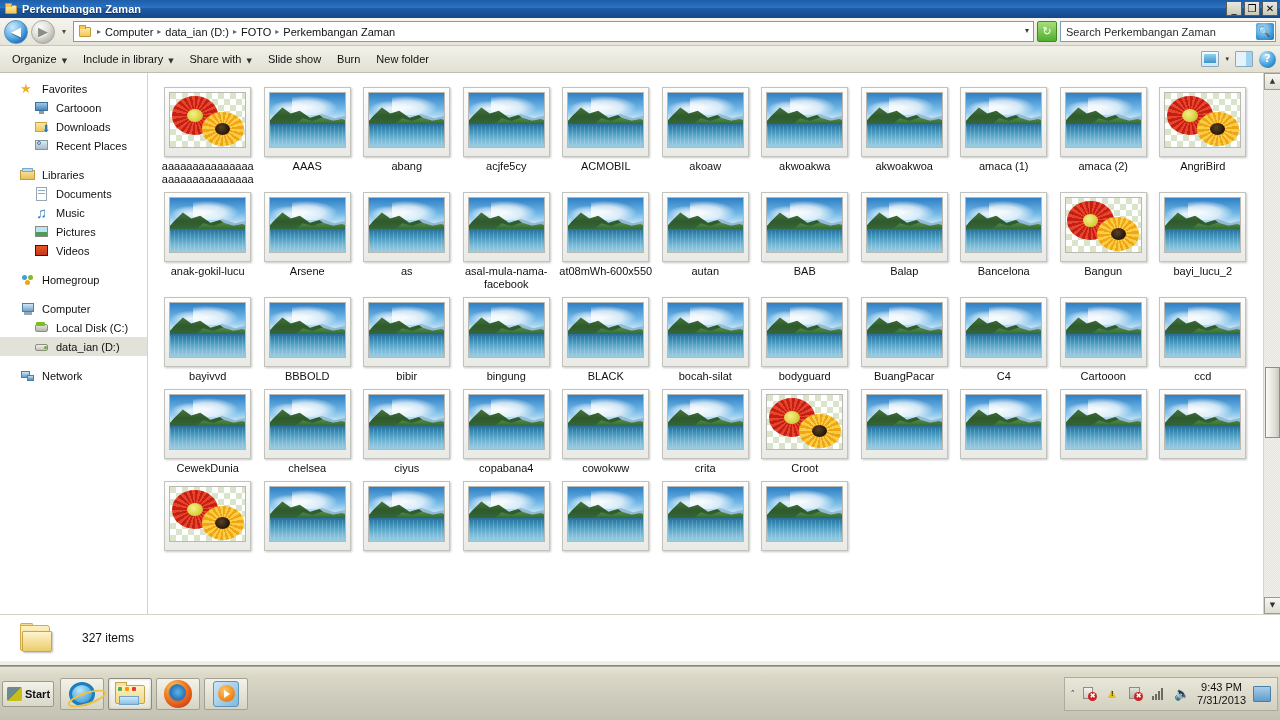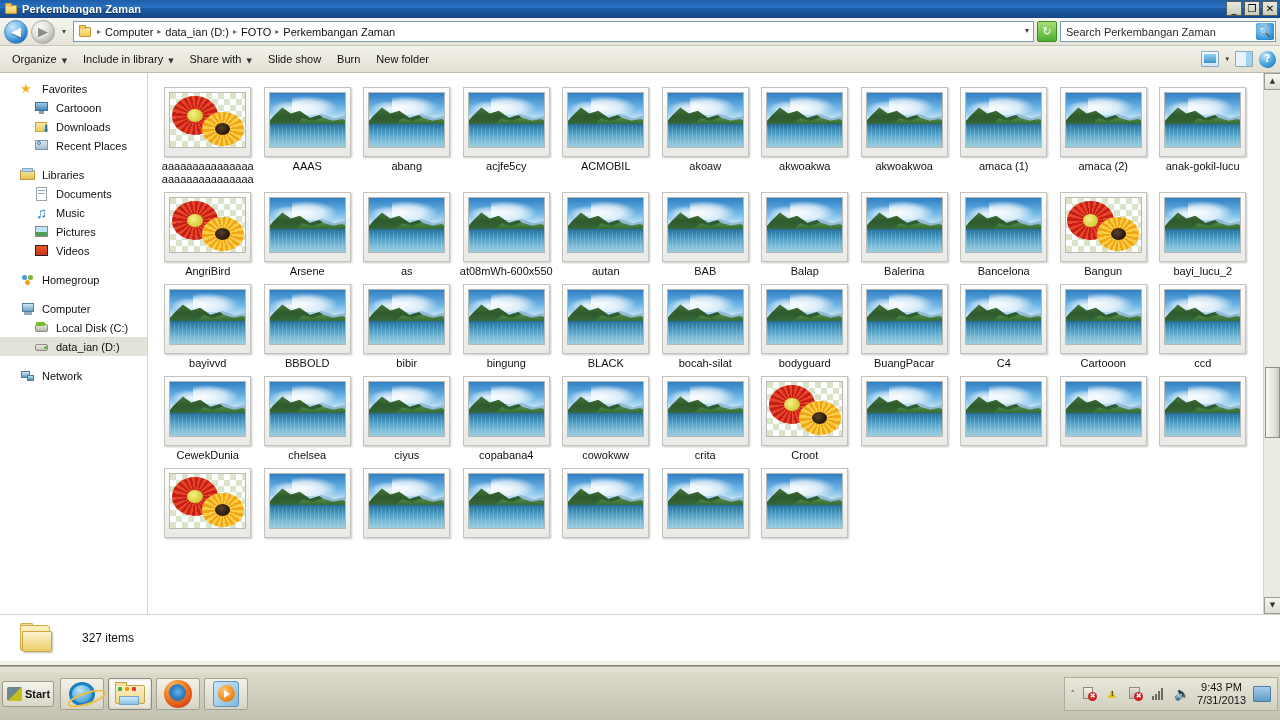--- a/index.html
+++ b/index.html
@@ -788,36 +788,20 @@
                   <div class="hillnear"></div>
                   <div class="sparkle"></div>
                 </div>
               </div>
             </div>
             <div class="tilelabel">amaca (2)</div>
           </div>
           <div class="tile">
             <div class="thumbframe">
               <div class="thumbimg">
-                <div class="photo-landscape">
-                  <div class="cloud1"></div>
-                  <div class="cloud2"></div>
-                  <div class="hillfar"></div>
-                  <div class="water"></div>
-                  <div class="hillmain"></div>
-                  <div class="hillnear"></div>
-                  <div class="sparkle"></div>
-                </div>
-              </div>
-            </div>
-            <div class="tilelabel">anak-gokil-lucu</div>
-          </div>
-          <div class="tile">
-            <div class="thumbframe">
-              <div class="thumbimg">
                 <div class="photo-flowers">
                   <div class="fl-red"></div>
                   <div class="fl-yellow"></div>
                 </div>
               </div>
             </div>
             <div class="tilelabel">AngriBird</div>
           </div>
           <div class="tile">
             <div class="thumbframe">
@@ -826,20 +810,36 @@
                   <div class="cloud1"></div>
                   <div class="cloud2"></div>
                   <div class="hillfar"></div>
                   <div class="water"></div>
                   <div class="hillmain"></div>
                   <div class="hillnear"></div>
                   <div class="sparkle"></div>
                 </div>
               </div>
             </div>
+            <div class="tilelabel">anak-gokil-lucu</div>
+          </div>
+          <div class="tile">
+            <div class="thumbframe">
+              <div class="thumbimg">
+                <div class="photo-landscape">
+                  <div class="cloud1"></div>
+                  <div class="cloud2"></div>
+                  <div class="hillfar"></div>
+                  <div class="water"></div>
+                  <div class="hillmain"></div>
+                  <div class="hillnear"></div>
+                  <div class="sparkle"></div>
+                </div>
+              </div>
+            </div>
             <div class="tilelabel">Arsene</div>
           </div>
           <div class="tile">
             <div class="thumbframe">
               <div class="thumbimg">
                 <div class="photo-landscape">
                   <div class="cloud1"></div>
                   <div class="cloud2"></div>
                   <div class="hillfar"></div>
                   <div class="water"></div>
@@ -858,20 +858,36 @@
                   <div class="cloud1"></div>
                   <div class="cloud2"></div>
                   <div class="hillfar"></div>
                   <div class="water"></div>
                   <div class="hillmain"></div>
                   <div class="hillnear"></div>
                   <div class="sparkle"></div>
                 </div>
               </div>
             </div>
+            <div class="tilelabel">asal-mula-nama-facebook</div>
+          </div>
+          <div class="tile">
+            <div class="thumbframe">
+              <div class="thumbimg">
+                <div class="photo-landscape">
+                  <div class="cloud1"></div>
+                  <div class="cloud2"></div>
+                  <div class="hillfar"></div>
+                  <div class="water"></div>
+                  <div class="hillmain"></div>
+                  <div class="hillnear"></div>
+                  <div class="sparkle"></div>
+                </div>
+              </div>
+            </div>
             <div class="tilelabel">at08mWh-600x550</div>
           </div>
           <div class="tile">
             <div class="thumbframe">
               <div class="thumbimg">
                 <div class="photo-landscape">
                   <div class="cloud1"></div>
                   <div class="cloud2"></div>
                   <div class="hillfar"></div>
                   <div class="water"></div>
@@ -907,36 +923,20 @@
                   <div class="cloud2"></div>
                   <div class="hillfar"></div>
                   <div class="water"></div>
                   <div class="hillmain"></div>
                   <div class="hillnear"></div>
                   <div class="sparkle"></div>
                 </div>
               </div>
             </div>
             <div class="tilelabel">Balap</div>
-          </div>
-          <div class="tile">
-            <div class="thumbframe">
-              <div class="thumbimg">
-                <div class="photo-landscape">
-                  <div class="cloud1"></div>
-                  <div class="cloud2"></div>
-                  <div class="hillfar"></div>
-                  <div class="water"></div>
-                  <div class="hillmain"></div>
-                  <div class="hillnear"></div>
-                  <div class="sparkle"></div>
-                </div>
-              </div>
-            </div>
-            <div class="tilelabel">Balerina</div>
           </div>
           <div class="tile">
             <div class="thumbframe">
               <div class="thumbimg">
                 <div class="photo-landscape">
                   <div class="cloud1"></div>
                   <div class="cloud2"></div>
                   <div class="hillfar"></div>
                   <div class="water"></div>
                   <div class="hillmain"></div>

